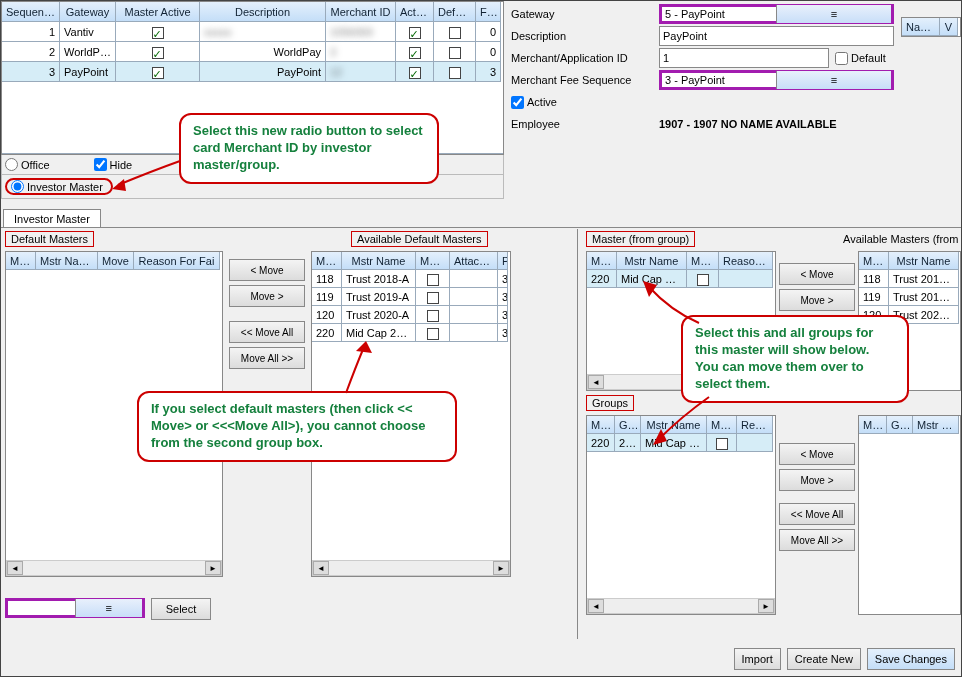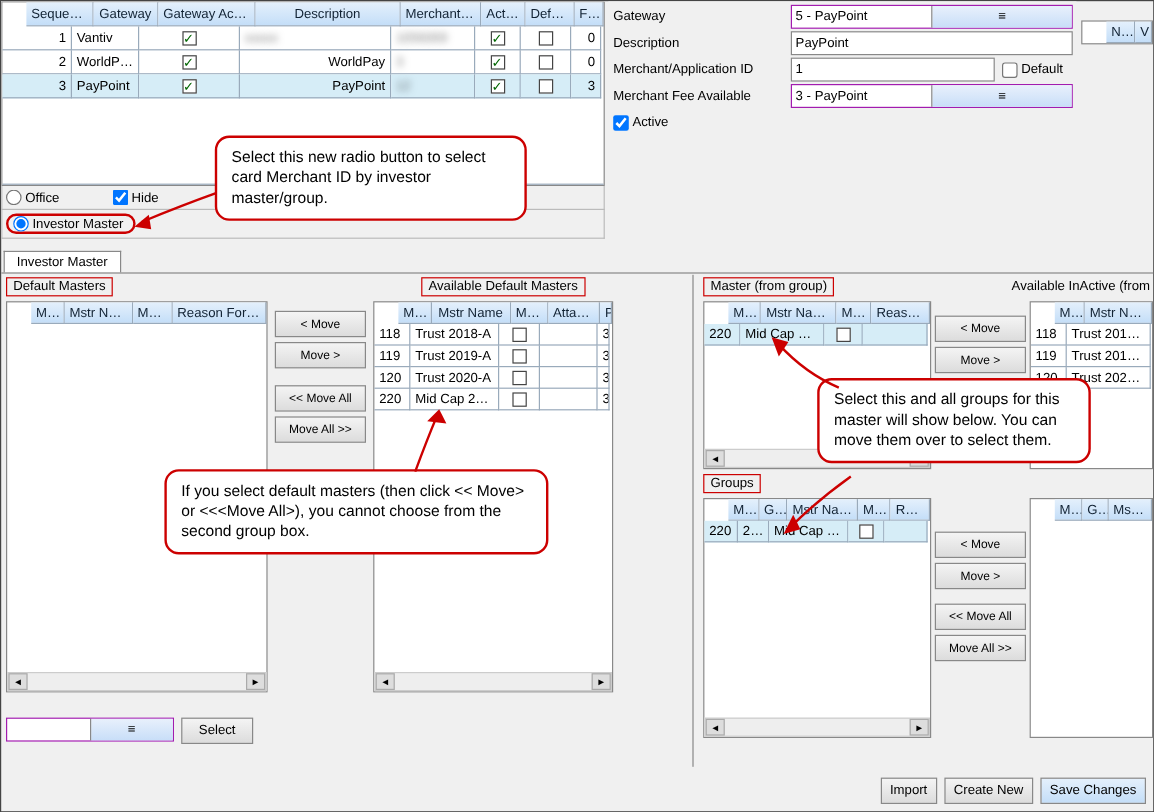--- a/index.html
+++ b/index.html
@@ -1,42 +1,42 @@
 <!DOCTYPE html>
 <html><head>
 <meta charset="utf-8">
 <style>
   * { box-sizing: border-box; margin: 0; padding: 0; font-family: "Segoe UI", Tahoma, Arial, sans-serif; font-size: 11px; }
   body { background: #f0f0f0; width: 962px; height: 677px; position: relative; border: 1px solid #444; overflow: hidden; }
   .section { position: absolute; background: #f0f0f0; }
 
   
   .grid { background: #fff; border: 1px solid #888; }
-  .gh { display: flex; margin-left: 20px; }
+  .gh { display: flex; }
   .gh > div, .gr > div { border-right: 1px solid #9ab; border-bottom: 1px solid #9ab; height: 20px; line-height: 20px; padding: 0 4px; overflow: hidden; text-overflow: ellipsis; white-space: nowrap; }
   .gh > div { background: linear-gradient(#e4f0fc, #c4def8); text-align: center; color: #123; }
   .gr { display: flex; }
   .gr.sel > div { background: #d6edf7; }
   .gr > div { text-align: left; }
   .ck { display:inline-block; width:12px; height:12px; border:1px solid #444; background:#fff; position:relative; top:3px; }
   .ck.checked::after { content:"✓"; position:absolute; top:-4px; left:0; font-size:11px; color:#060; }
 
   
   .form-row { display:flex; align-items:center; height:22px; }
   .form-lbl { width:150px; padding-left:2px; }
   .form-val { flex:1; }
   input[type=text], .txt { border:1px solid #888; height:20px; padding:0 3px; background:#fff; }
-  .combo { display:flex; align-items:center; height:20px; border:1px solid #a21caf; background:#fff; }
+  .combo { display:flex; align-items:center; height:20px; border:3px solid #a21caf; background:#fff; }
   .combo > span { flex:1; padding:0 3px; }
   .combo > .dd { width:18px; height:18px; background:linear-gradient(#e8f0fc,#c8def8); border-left:1px solid #888; display:flex; align-items:center; justify-content:center; }
   .btn { border:1px solid #888; background:linear-gradient(#f4f4f4,#dcdcdc); height:22px; padding:0 8px; cursor:pointer; }
 
   
   .grp-lbl { border:1px solid #c00; color:#000; padding:1px 5px; background:#f0f0f0; display:inline-block; }
-  .callout { position:absolute; border:2px solid #c00; border-radius:12px; background:#fff; padding:8px 12px; color:#000000; font-weight:normal; font-size:13px; line-height:1.3; }
+  .callout { position:absolute; border:2px solid #c00; border-radius:12px; background:#fff; padding:8px 12px; color:#15803d; font-weight:bold; font-size:13px; line-height:1.3; }
   .arrow-line { position:absolute; stroke:#c00; stroke-width:2; fill:none; }
 
   
   .sb-h { height:16px; background:#eee; border:1px solid #ccc; display:flex; }
   .sb-btn { width:16px; height:14px; background:#ddd; border:1px solid #aaa; display:flex; align-items:center; justify-content:center; font-size:8px; }
   .sb-track { flex:1; }
 
   .tab-head { border:1px solid #888; border-bottom:none; background:#fff; padding:2px 10px; display:inline-block; height:18px; line-height:14px; }
 
   
@@ -51,21 +51,21 @@
   .blur { color: transparent; text-shadow: 0 0 6px rgba(0,0,0,0.5); }
 </style>
 </head>
 <body>
 
 <div class="section" style="top:0; left:0; width:503px;">
   <div class="grid">
     <div class="gh">
       <div style="width:58px">Sequence</div>
       <div style="width:56px">Gateway</div>
-      <div style="width:84px">Gateway Active</div>
+      <div style="width:84px">Master Active</div>
       <div style="width:126px">Description</div>
       <div style="width:70px">Merchant ID</div>
       <div style="width:38px">Active</div>
       <div style="width:42px">Default</div>
       <div style="width:25px">Fee</div>
     </div>
     <div class="gr">
       <div style="width:58px;text-align:right">1</div>
       <div style="width:56px">Vantiv</div>
       <div style="width:84px;text-align:center"><span class="ck checked"></span></div>
@@ -130,31 +130,35 @@
   </div>
   <div class="form-row">
     <div class="form-lbl">Merchant/Application ID</div>
     <input class="txt" style="width: 170px;" value="1">
     <label style="margin-left:6px;display:flex;align-items:center;gap:3px">
         <input type="checkbox" style="">
         <span>Default</span>
       </label>
   </div>
   <div class="form-row">
-    <div class="form-lbl">Merchant Fee Available</div>
+    <div class="form-lbl">Merchant Fee Sequence</div>
     <div class="combo" style="width:235px">
         <span>3 -         PayPoint</span>
         <span class="dd">≡</span>
       </div>
   </div>
   <div class="form-row">
     <label style="display:flex;align-items:center;gap:3px;margin-left:2px">
         <input type="checkbox" checked="" style="">
         <span>Active</span>
       </label>
+  </div>
+  <div class="form-row">
+    <div class="form-lbl">Employee</div>
+    <div class="form-val" style="font-weight:bold">1907 - 1907 NO NAME AVAILABLE</div>
   </div>
 </div>
 
 <div class="section" style="top:16px; left:900px; width:60px;">
  <div class="grid small-grid">
   <div class="gh">
         <div style="width:38px">Name</div>
         <div style="width:18px">V</div>
       </div>
  </div>
@@ -249,21 +253,21 @@
         <span></span>
         <span class="dd">≡</span>
       </div>
     <button class="btn" style="width:60px">Select</button>
   </div>
 </div>
 
 <div class="section" style="top:230px; left:585px;">
   <span class="grp-lbl">Master (from group)</span>
 </div>
-<div class="section" style="top:232px; left:842px;">Available InActive (from</div>
+<div class="section" style="top:232px; left:842px;">Available Masters (from</div>
 
 <div class="section small-grid" style="top:250px; left:585px;">
   <div class="grid" style="width:190px; height:140px">
     <div class="gh">
       <div style="width:30px">Mstr</div>
       <div style="width:70px">Mstr Name</div>
       <div style="width:32px">Move</div>
       <div style="width:54px">Reason For</div>
     </div>
     <div class="gr sel">

